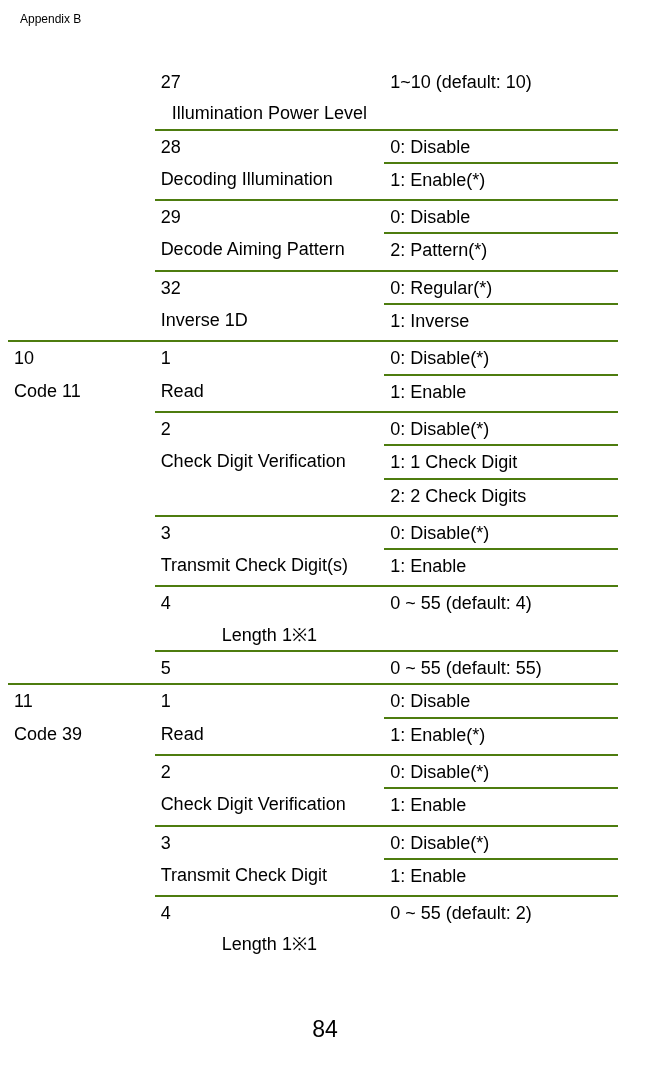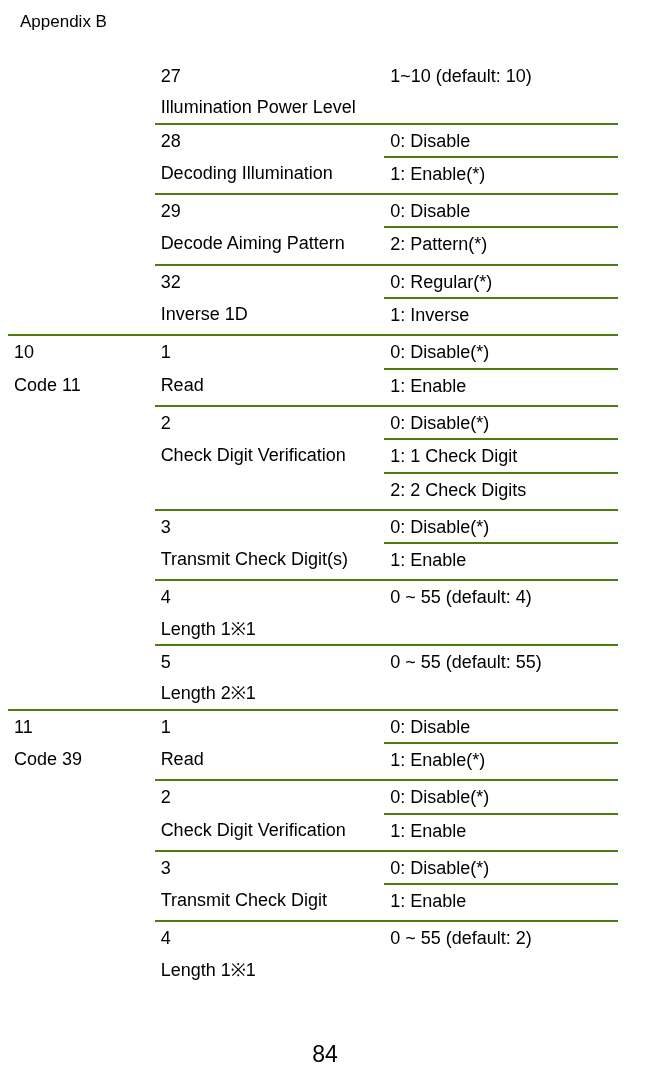--- a/index.html
+++ b/index.html
@@ -6,38 +6,38 @@
       font-family: Arial, Helvetica, sans-serif;
       font-size: 18px;
       width: 650px;
       margin: 0;
       padding: 12px 20px 20px 20px;
       box-sizing: border-box;
       color: #000;
       background: #fff;
     }
     .header {
-      font-size: 17px;
-      margin-bottom: 28px;
+      font-size: 12px;
+      margin-bottom: 40px;
     }
     table.spec {
       border-collapse: collapse;
       width: 100%;
       margin-left: -12px;
     }
     .spec td {
       vertical-align: top;
       padding: 4px 6px 3px 6px;
       line-height: 1.35;
     }
     .col-a { width: 140px; }
     .col-b { width: 225px; }
     .col-c { width: 230px; margin-left: 37px; }
     .bt { border-top: 2px solid #4d7c0f; }
-    .pad-top-gap { padding-bottom: 18px; }
+    .pad-top-gap { padding-bottom: 18px; text-align: center; }
     .spacer-row td { height: 4px; padding: 0; }
     .footer {
       text-align: center;
       font-size: 23px;
       margin-top: 56px;
     }
   </style>
 </head>
 <body>
 
@@ -147,25 +147,20 @@
         <td class="col-a"></td>
         <td class="col-b pad-top-gap">Length 1※1</td>
         <td class="col-c"></td>
       </tr>
       <tr>
         <td class="col-a"></td>
         <td class="col-b bt">5</td>
         <td class="col-c bt">0 ~ 55 (default: 55)</td>
       </tr>
       <tr>
-        <td class="col-a"></td>
-        <td class="col-b pad-top-gap">Length 2※1</td>
-        <td class="col-c"></td>
-      </tr>
-      <tr>
         <td class="col-a bt">11</td>
         <td class="col-b bt">1</td>
         <td class="col-c bt">0: Disable</td>
       </tr>
       <tr>
         <td class="col-a">Code 39</td>
         <td class="col-b">Read</td>
         <td class="col-c bt">1: Enable(*)</td>
       </tr>
       <tr class="spacer-row">

